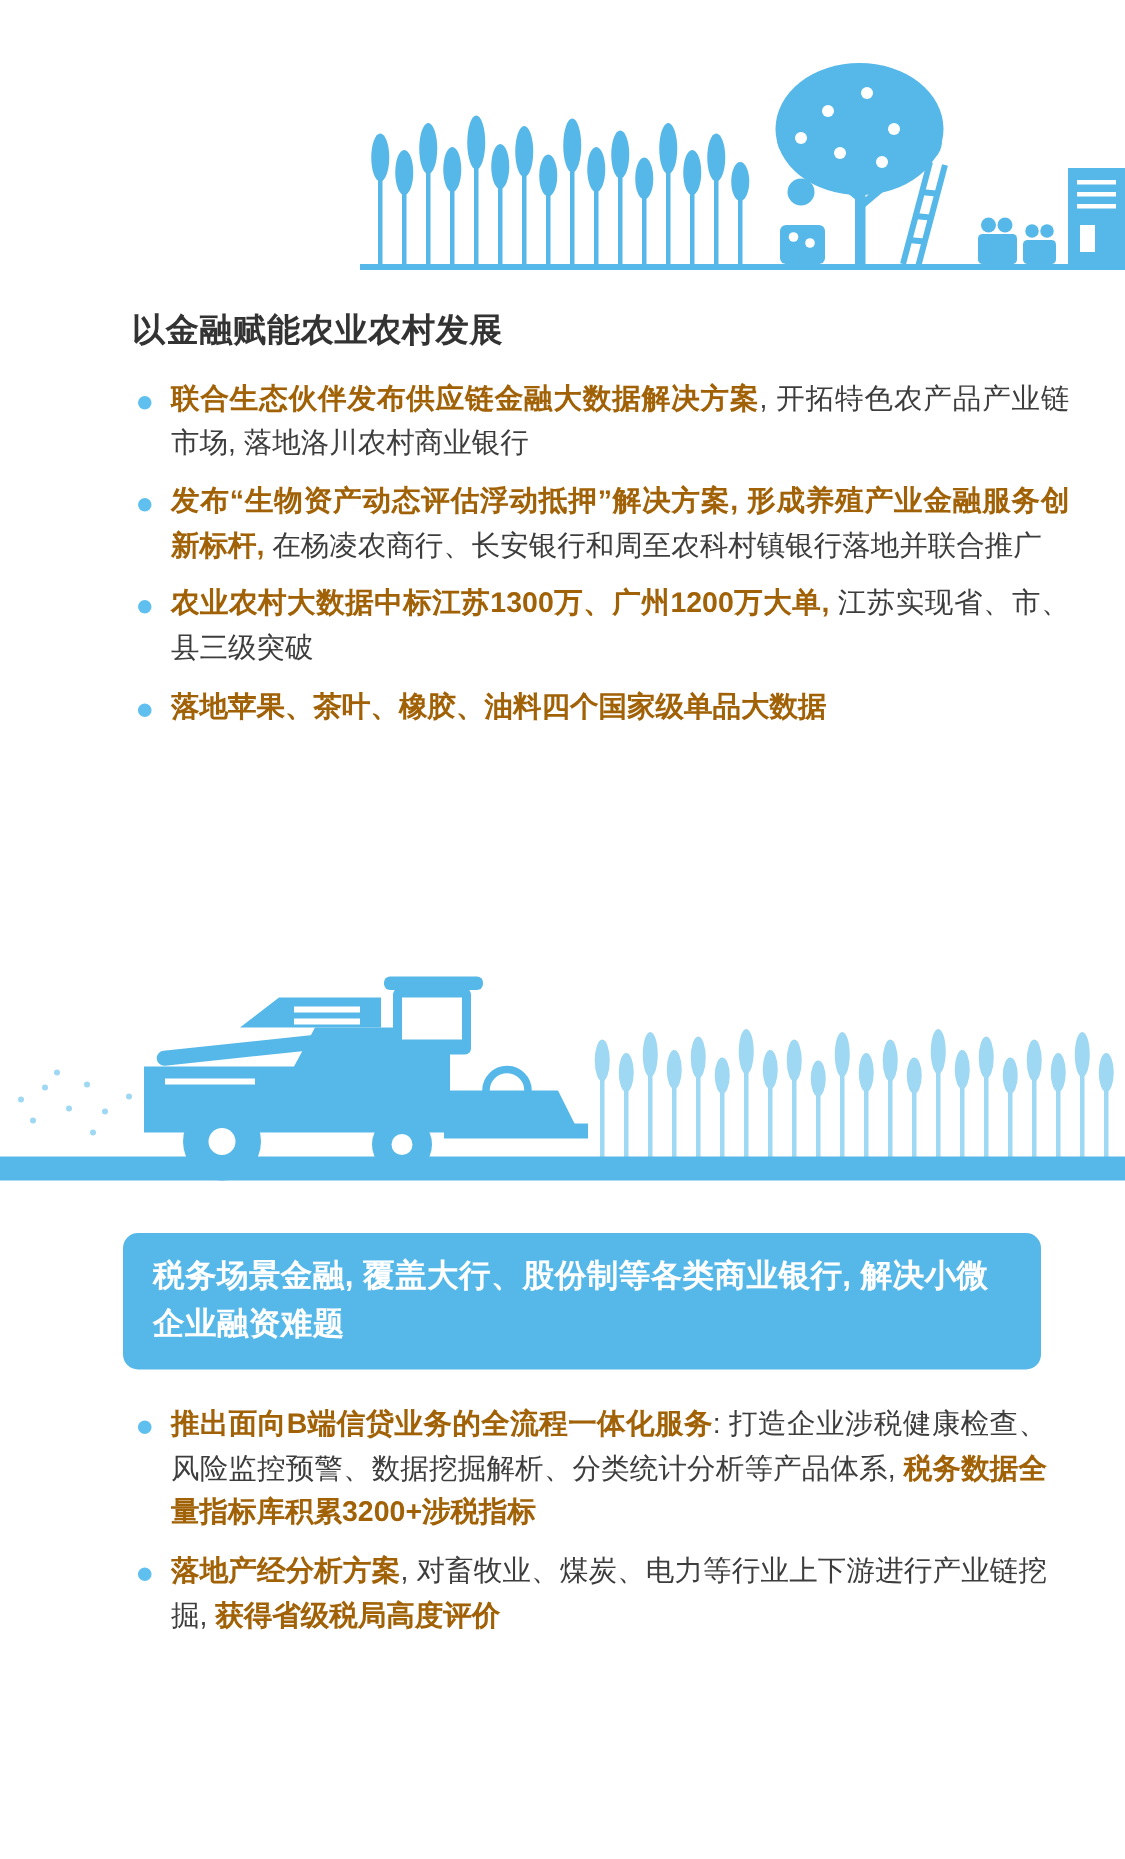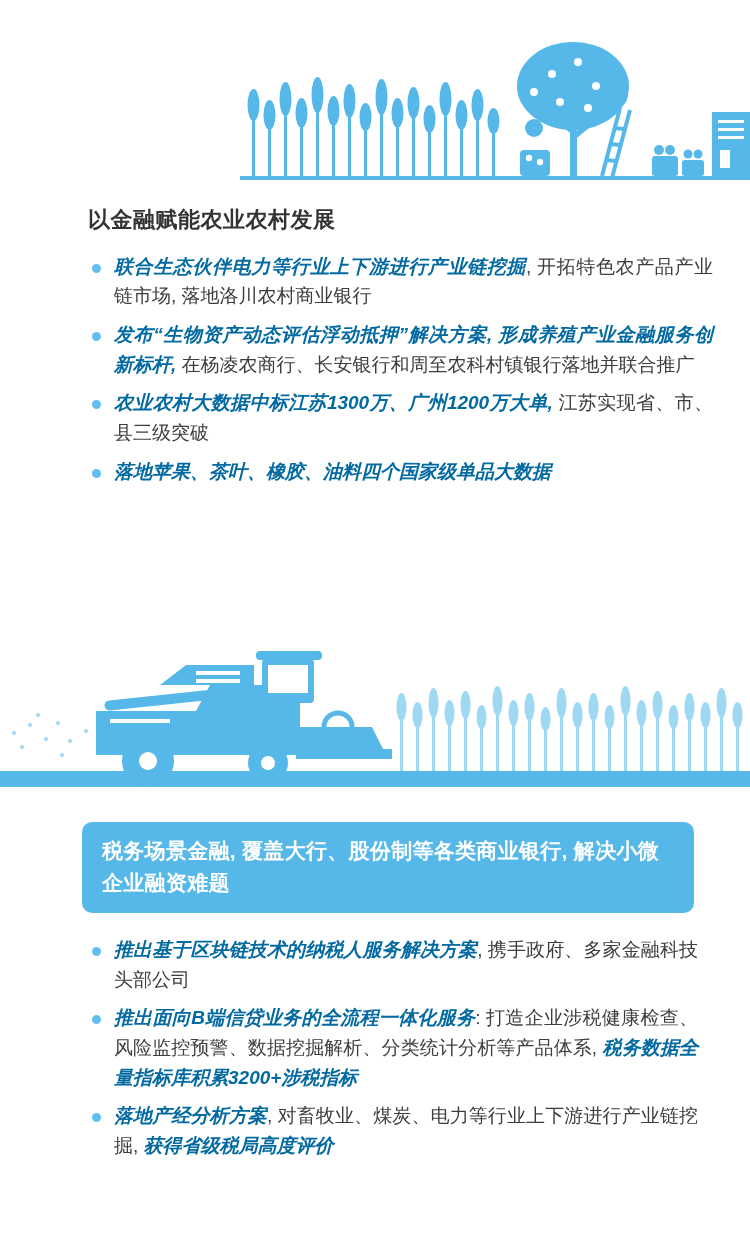--- a/index.html
+++ b/index.html
@@ -66,21 +66,21 @@
   ul.bullets > li::before {
     content: "";
     position: absolute;
     left: 4px;
     top: 12px;
     width: 9px;
     height: 9px;
     border-radius: 50%;
     background: #5fc0ef;
   }
-  .b { font-weight: bold; color: #0369a1; font-style: italic; }
+  .b { font-weight: bold; color: #a16207; }
 
   
   .illus-mid {
     position: absolute;
     top: 615px;
     left: 0;
     width: 750px;
     height: 185px;
     overflow: hidden;
   }
@@ -220,21 +220,21 @@
           <rect x="718" y="136" width="26" height="3"></rect>
           <rect x="720" y="150" width="10" height="18"></rect>
         </g>
       </g>
     </svg>
   </div>
 
   <div class="section-one">
     <h2 class="sec-heading">以金融赋能农业农村发展</h2>
     <ul class="bullets">
-      <li><span class="b">联合生态伙伴</span><span class="b">电力等行业上下游进行产业链挖掘</span><span>, 开拓特色农产品产业链市场, 落地洛川农村商业银行</span></li>
+      <li><span class="b">联合生态伙伴</span><span class="b">发布供应链金融大数据解决方案</span><span>, 开拓特色农产品产业链市场, 落地洛川农村商业银行</span></li>
       <li><span class="b">发布“生物资产动态评估浮动抵押”解决方案, 形成养殖产业金融服务创新标杆,</span><span> 在杨凌农商行、长安银行和周至农科村镇银行落地并联合推广</span></li>
       <li><span class="b">农业农村大数据中标江苏1300万、广州1200万大单,</span><span> 江苏实现省、市、县三级突破</span></li>
       <li><span class="b">落地苹果、茶叶、橡胶、油料四个国家级单品大数据</span></li>
     </ul>
   </div>
 
   <div class="illus-mid">
     <svg width="750" height="185" viewBox="0 0 750 185" xmlns="http://www.w3.org/2000/svg">
 
       <g fill="#9fd8f3">
@@ -328,19 +328,18 @@
         <rect x="110" y="104" width="60" height="4"></rect>
         <rect x="196" y="56" width="44" height="4"></rect>
         <rect x="196" y="64" width="44" height="4"></rect>
       </g>
     </svg>
   </div>
 
   <div class="section-two">
     <div class="callout">税务场景金融, 覆盖大行、股份制等各类商业银行, 解决小微企业融资难题</div>
     <ul class="bullets">
-      <li><span class="b">推出基于区块链技术的纳税人服务解决方案</span><span>, 携手政府、多家金融科技头部公司</span></li>
       <li><span class="b">推出面向B端信贷业务的全流程一体化服务</span><span>: 打造企业涉税健康检查、风险监控预警、数据挖掘解析、分类统计分析等产品体系, </span><span class="b">税务数据全量指标库积累3200+涉税指标</span></li>
       <li><span class="b">落地产经分析方案</span><span>, 对畜牧业、煤炭、电力等行业上下游进行产业链挖掘, </span><span class="b">获得省级税局高度评价</span></li>
     </ul>
   </div>
 
 </div>
 
 </body></html>

